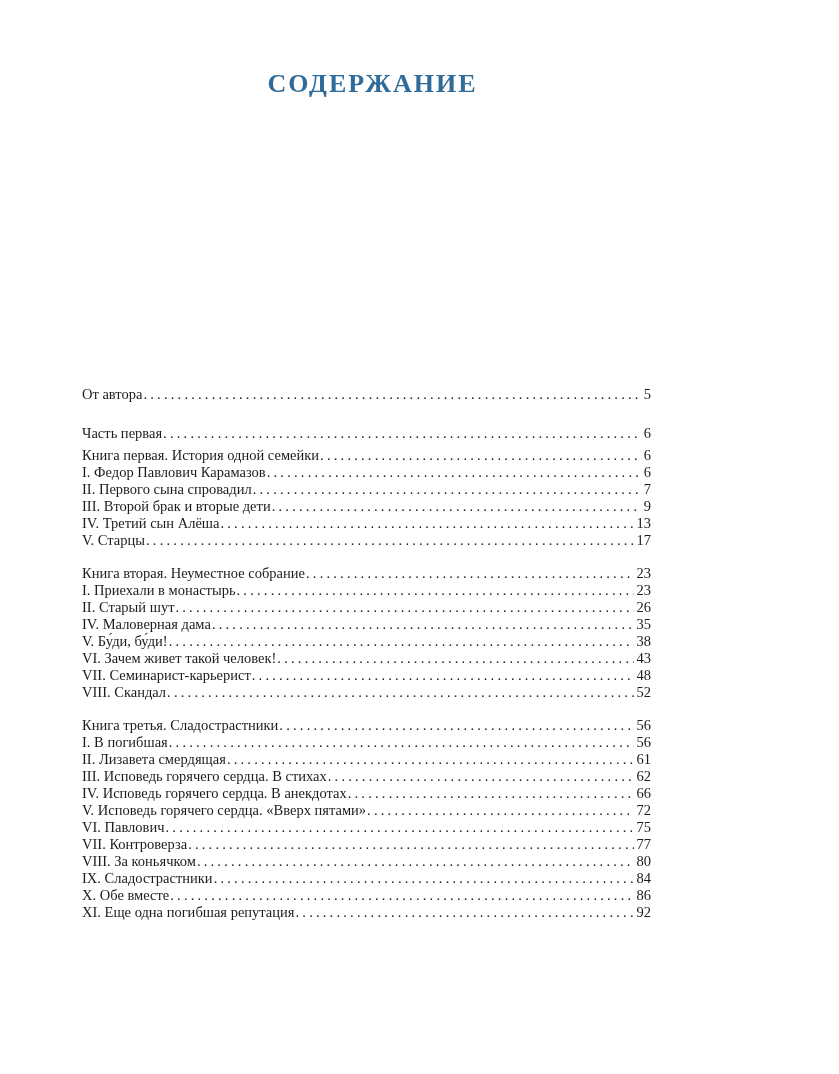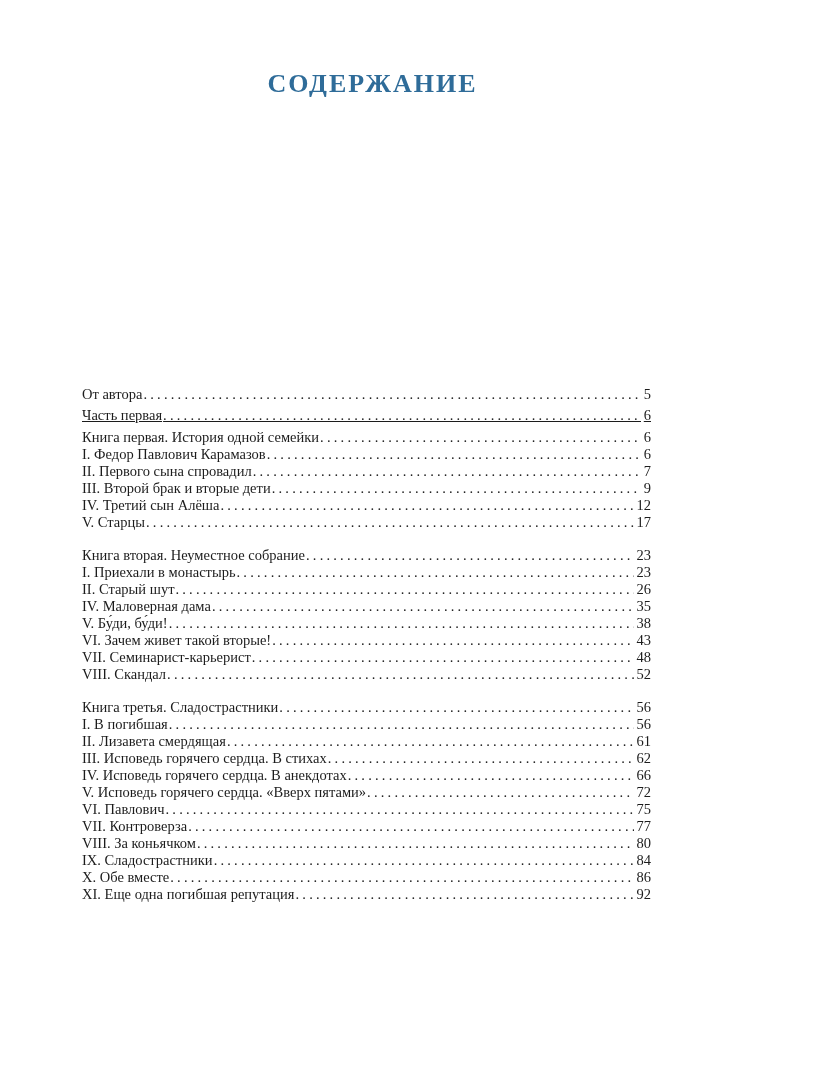--- a/index.html
+++ b/index.html
@@ -32,21 +32,21 @@
     }
     .toc {
       position: absolute;
       top: 386px;
       left: 82px;
       right: 94px;
       font-size: 14.5px;
       line-height: 17px;
     }
     .toc-group + .toc-group { margin-top: 16px; }
-    #toc .toc-group:nth-child(2) { margin-top: 4px; text-decoration: underline; }
+    #toc .toc-group:nth-child(2) { margin-top: 22px; }
     #toc .toc-group:nth-child(3) { margin-top: 5px; }
     .toc-row {
       display: flex;
       align-items: flex-start;
       white-space: nowrap;
     }
     .toc-title {
       flex: 0 0 auto;
       padding-right: 1px;
     }
@@ -107,21 +107,21 @@
 
   <div class="toc-row">
     <span class="toc-title">III. Второй брак и вторые дети</span>
     <span class="toc-dots"></span>
     <span class="toc-page">9</span>
   </div>
 
   <div class="toc-row">
     <span class="toc-title">IV. Третий сын Алёша</span>
     <span class="toc-dots"></span>
-    <span class="toc-page">12</span>
+    <span class="toc-page">13</span>
   </div>
 
   <div class="toc-row">
     <span class="toc-title">V. Старцы</span>
     <span class="toc-dots"></span>
     <span class="toc-page">17</span>
   </div>
 </div>
       <div class="toc-group">
   <div class="toc-row">
@@ -149,21 +149,21 @@
     <span class="toc-page">35</span>
   </div>
 
   <div class="toc-row">
     <span class="toc-title">V. Бу́ди, бу́ди!</span>
     <span class="toc-dots"></span>
     <span class="toc-page">38</span>
   </div>
 
   <div class="toc-row">
-    <span class="toc-title">VI. Зачем живет такой вторые!</span>
+    <span class="toc-title">VI. Зачем живет такой человек!</span>
     <span class="toc-dots"></span>
     <span class="toc-page">43</span>
   </div>
 
   <div class="toc-row">
     <span class="toc-title">VII. Семинарист-карьерист</span>
     <span class="toc-dots"></span>
     <span class="toc-page">48</span>
   </div>
 

